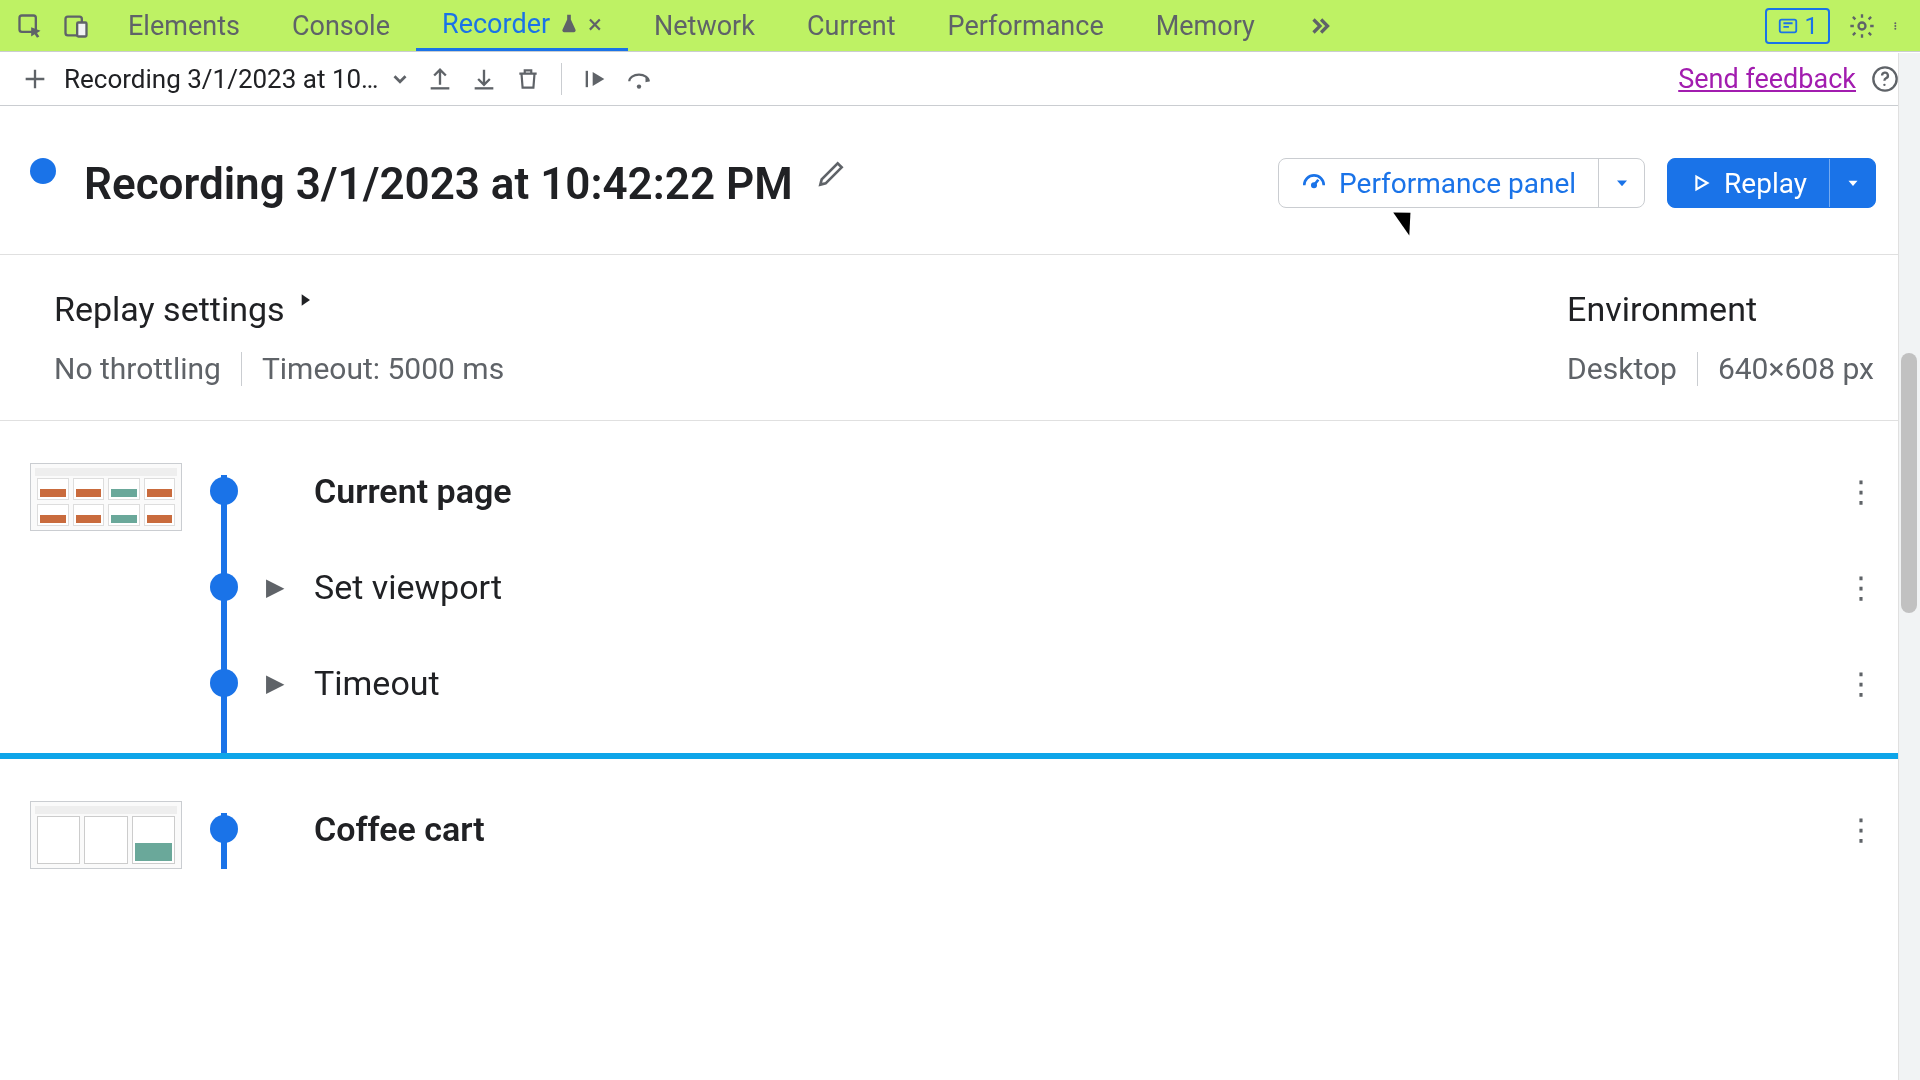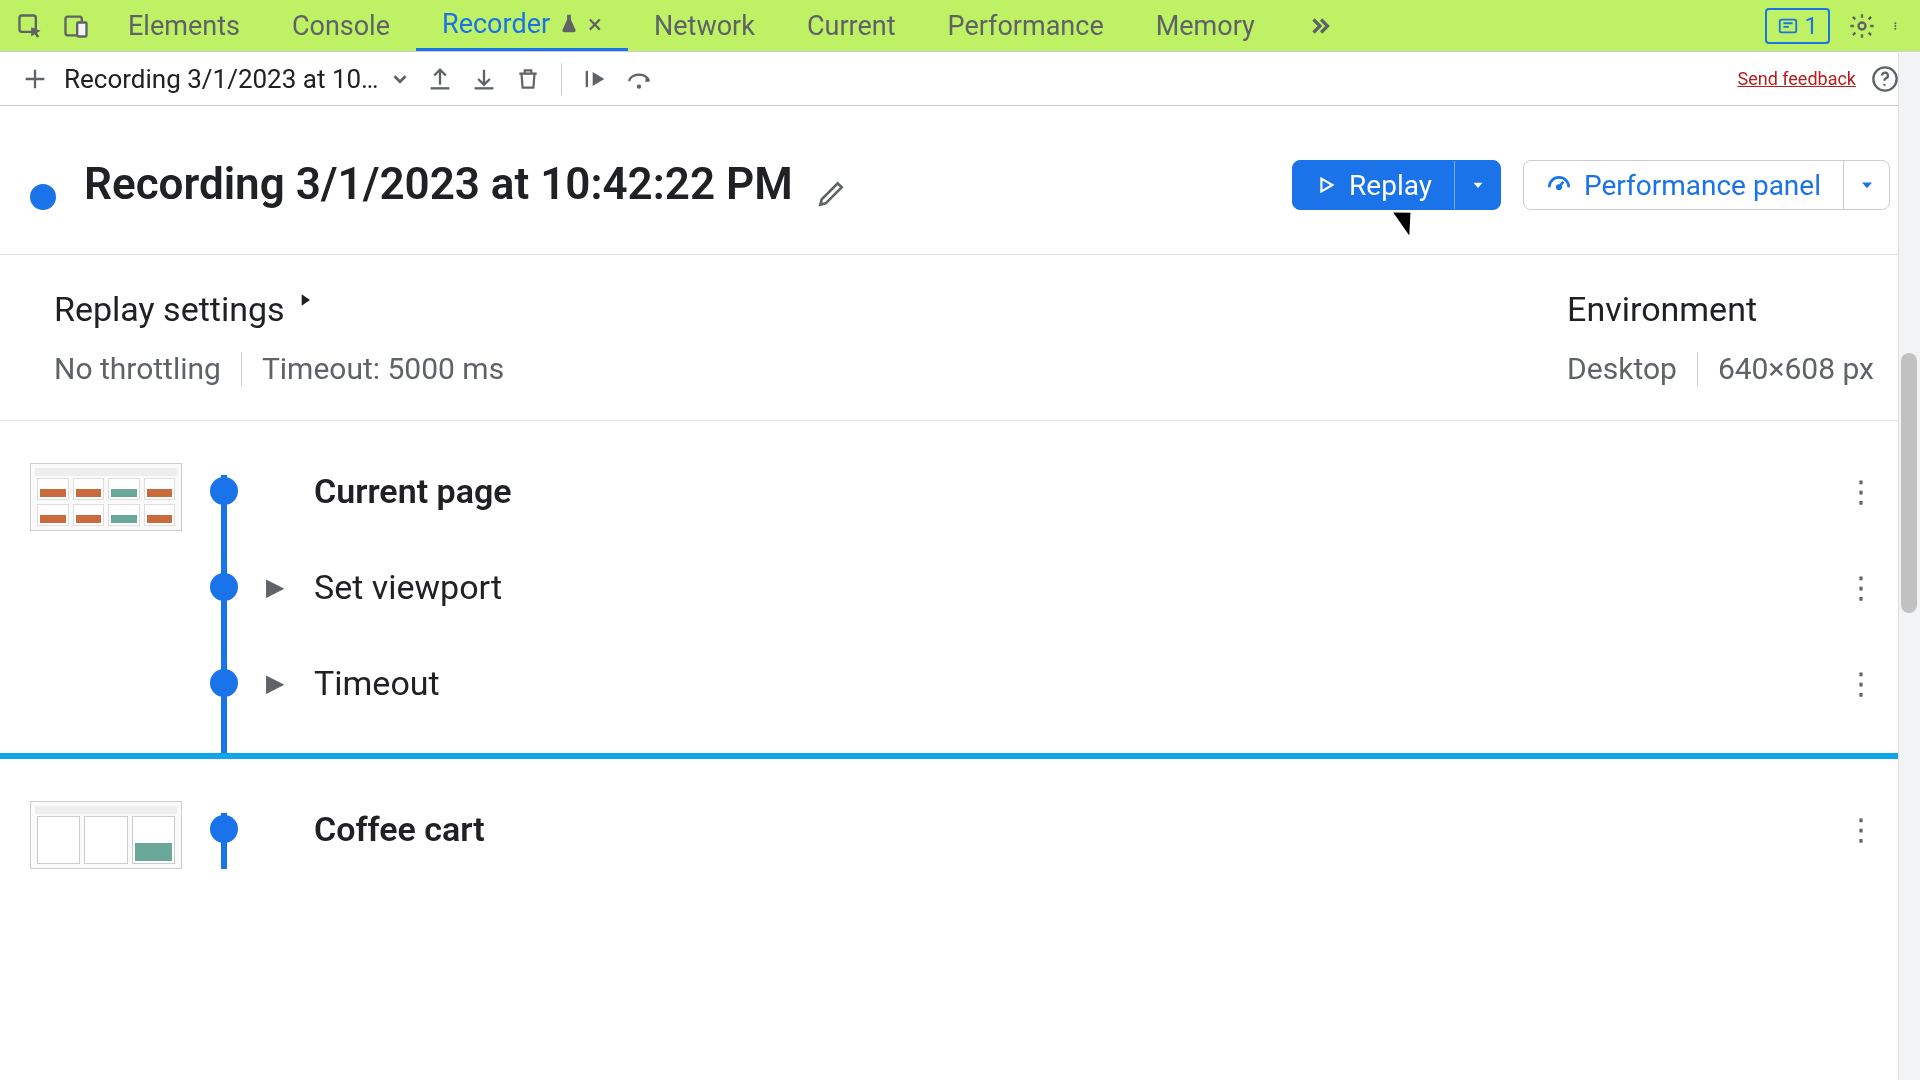--- a/index.html
+++ b/index.html
@@ -63,27 +63,27 @@
     font-size: 26px;
     color: #5f6368;
   }
   .toolbar .rec-select {
     display:flex;align-items:center;gap:10px;
     color:#202124;
   }
   .toolbar .ico { width:30px;height:30px; display:flex;align-items:center;justify-content:center; }
   .toolbar .divider { width:1px;height:32px;background:#cacdd1;margin:0 4px; }
   .toolbar .spacer { flex:1; }
-  .toolbar .feedback { text-decoration: underline; color:#b91c1c; font-size:18px; }
+  .toolbar .feedback { text-decoration: underline; color:#a21caf; font-size:27px; }
 
   
   .header {
-    padding: 52px 30px 44px 30px;
+    padding: 52px 44px 44px 30px;
     display:flex;
-    align-items:flex-end;
+    align-items:flex-start;
     gap:22px;
   }
   .header .dot {
     width:26px;height:26px;border-radius:50%;background:#1a73e8;
     margin-right:6px;
   }
   .header h1 {
     font-size:44px;font-weight:600;color:#202124;
   }
   .header .edit-ico { color:#5f6368; }
@@ -295,52 +295,52 @@
 
 <div class="header">
   <div class="dot"></div>
   <h1>Recording 3/1/2023 at 10:42:22 PM</h1>
   <span class="edit-ico">
     <svg viewBox="0 0 24 24" width="32" height="32" fill="none" stroke="#5f6368" stroke-width="2">
         <path d="M4 20l4-1L20 7l-3-3L5 16l-1 4z"></path>
       </svg>
   </span>
   <div class="spacer"></div>
-  <div class="split-btn primary">
-    <div class="main">
-      <span>
-        <svg viewBox="0 0 24 24" width="22" height="22" fill="none" stroke="#fff" stroke-width="2.4">
-            <path d="M7 5l12 7-12 7z"></path>
-          </svg>
-      </span>
-      <span>Replay</span>
-    </div>
-    <div class="caret">
-      <svg viewBox="0 0 24 24" width="18" height="18" fill="#fff">
-          <path d="M6 9l6 7 6-7z"></path>
-        </svg>
-    </div>
-  </div>
   <div class="split-btn">
     <div class="main">
       <span>
         <svg viewBox="0 0 24 24" width="26" height="26" fill="none" stroke="#1a73e8" stroke-width="2.4">
             <path d="M3 14a9 9 0 0 1 18 0"></path>
             <path d="M12 14l4-5"></path>
             <circle cx="12" cy="14" r="1.6" fill="#1a73e8"></circle>
           </svg>
       </span>
       <span>Performance panel</span>
     </div>
     <div class="caret">
       <svg viewBox="0 0 24 24" width="20" height="20" fill="#1a73e8">
           <path d="M6 9l6 7 6-7z"></path>
         </svg>
     </div>
   </div>
+  <div class="split-btn primary">
+    <div class="main">
+      <span>
+        <svg viewBox="0 0 24 24" width="22" height="22" fill="none" stroke="#fff" stroke-width="2.4">
+            <path d="M7 5l12 7-12 7z"></path>
+          </svg>
+      </span>
+      <span>Replay</span>
+    </div>
+    <div class="caret">
+      <svg viewBox="0 0 24 24" width="18" height="18" fill="#fff">
+          <path d="M6 9l6 7 6-7z"></path>
+        </svg>
+    </div>
+  </div>
 </div>
 
 <div class="hr"></div>
 
 <div class="settings">
   <div class="left">
     <div class="heading">
       <span>Replay settings</span>
       <span>
         <svg viewBox="0 0 24 24" width="20" height="22" fill="#202124">

